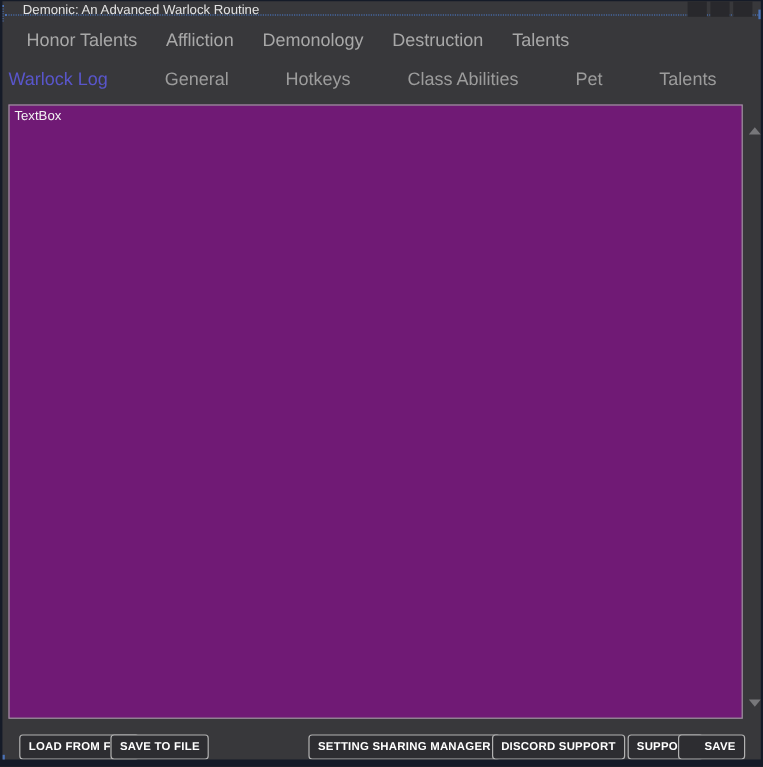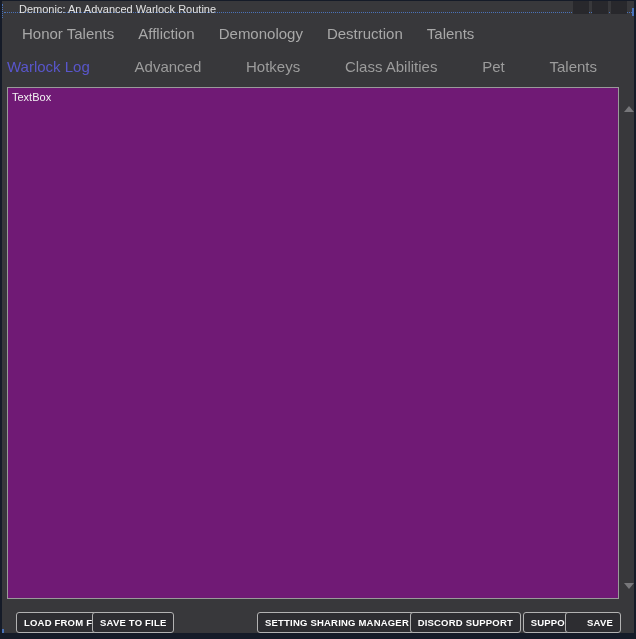--- a/index.html
+++ b/index.html
@@ -73,21 +73,21 @@
   <div class="tab-row-1">
     <span class="tab">Honor Talents</span>
     <span class="tab">Affliction</span>
     <span class="tab">Demonology</span>
     <span class="tab">Destruction</span>
     <span class="tab">Talents</span>
   </div>
 
   <div class="tab-row-2">
     <span class="tab selected">Warlock Log</span>
-    <span class="tab">Advanced</span>
+    <span class="tab">General</span>
     <span class="tab">Hotkeys</span>
     <span class="tab">Class Abilities</span>
     <span class="tab">Pet</span>
     <span class="tab">Talents</span>
   </div>
 
   <div class="textbox">
     <span class="textbox-text">TextBox</span>
   </div>
 

